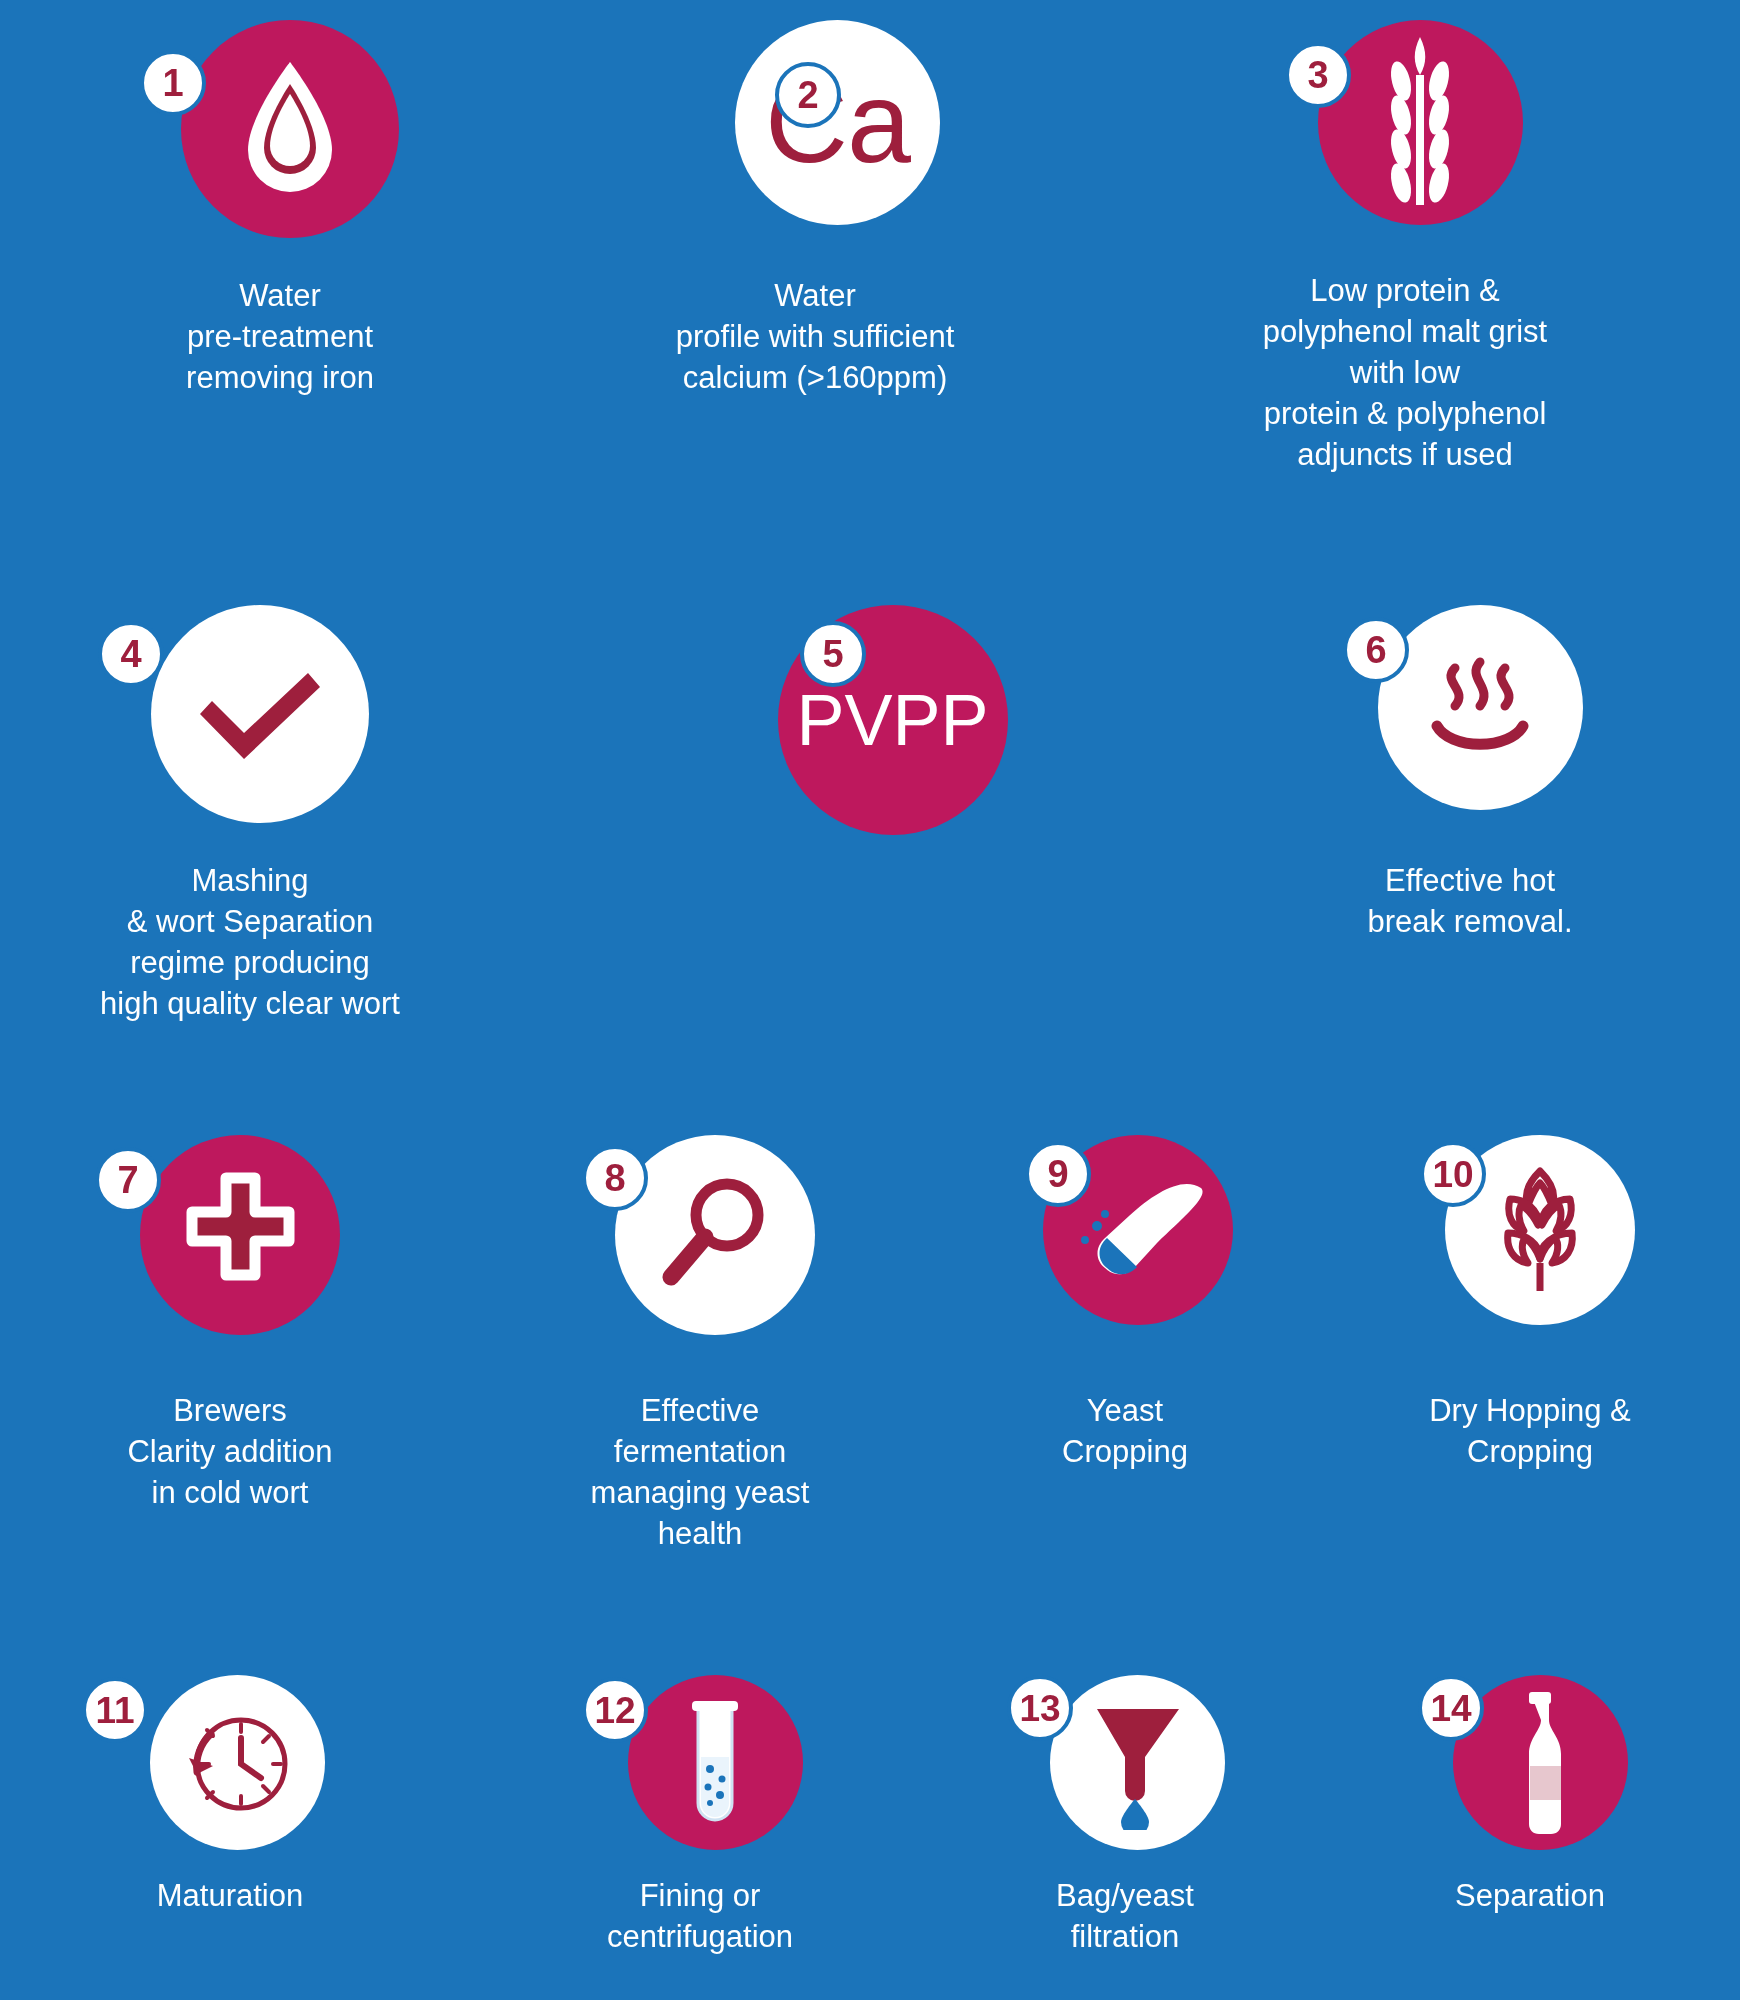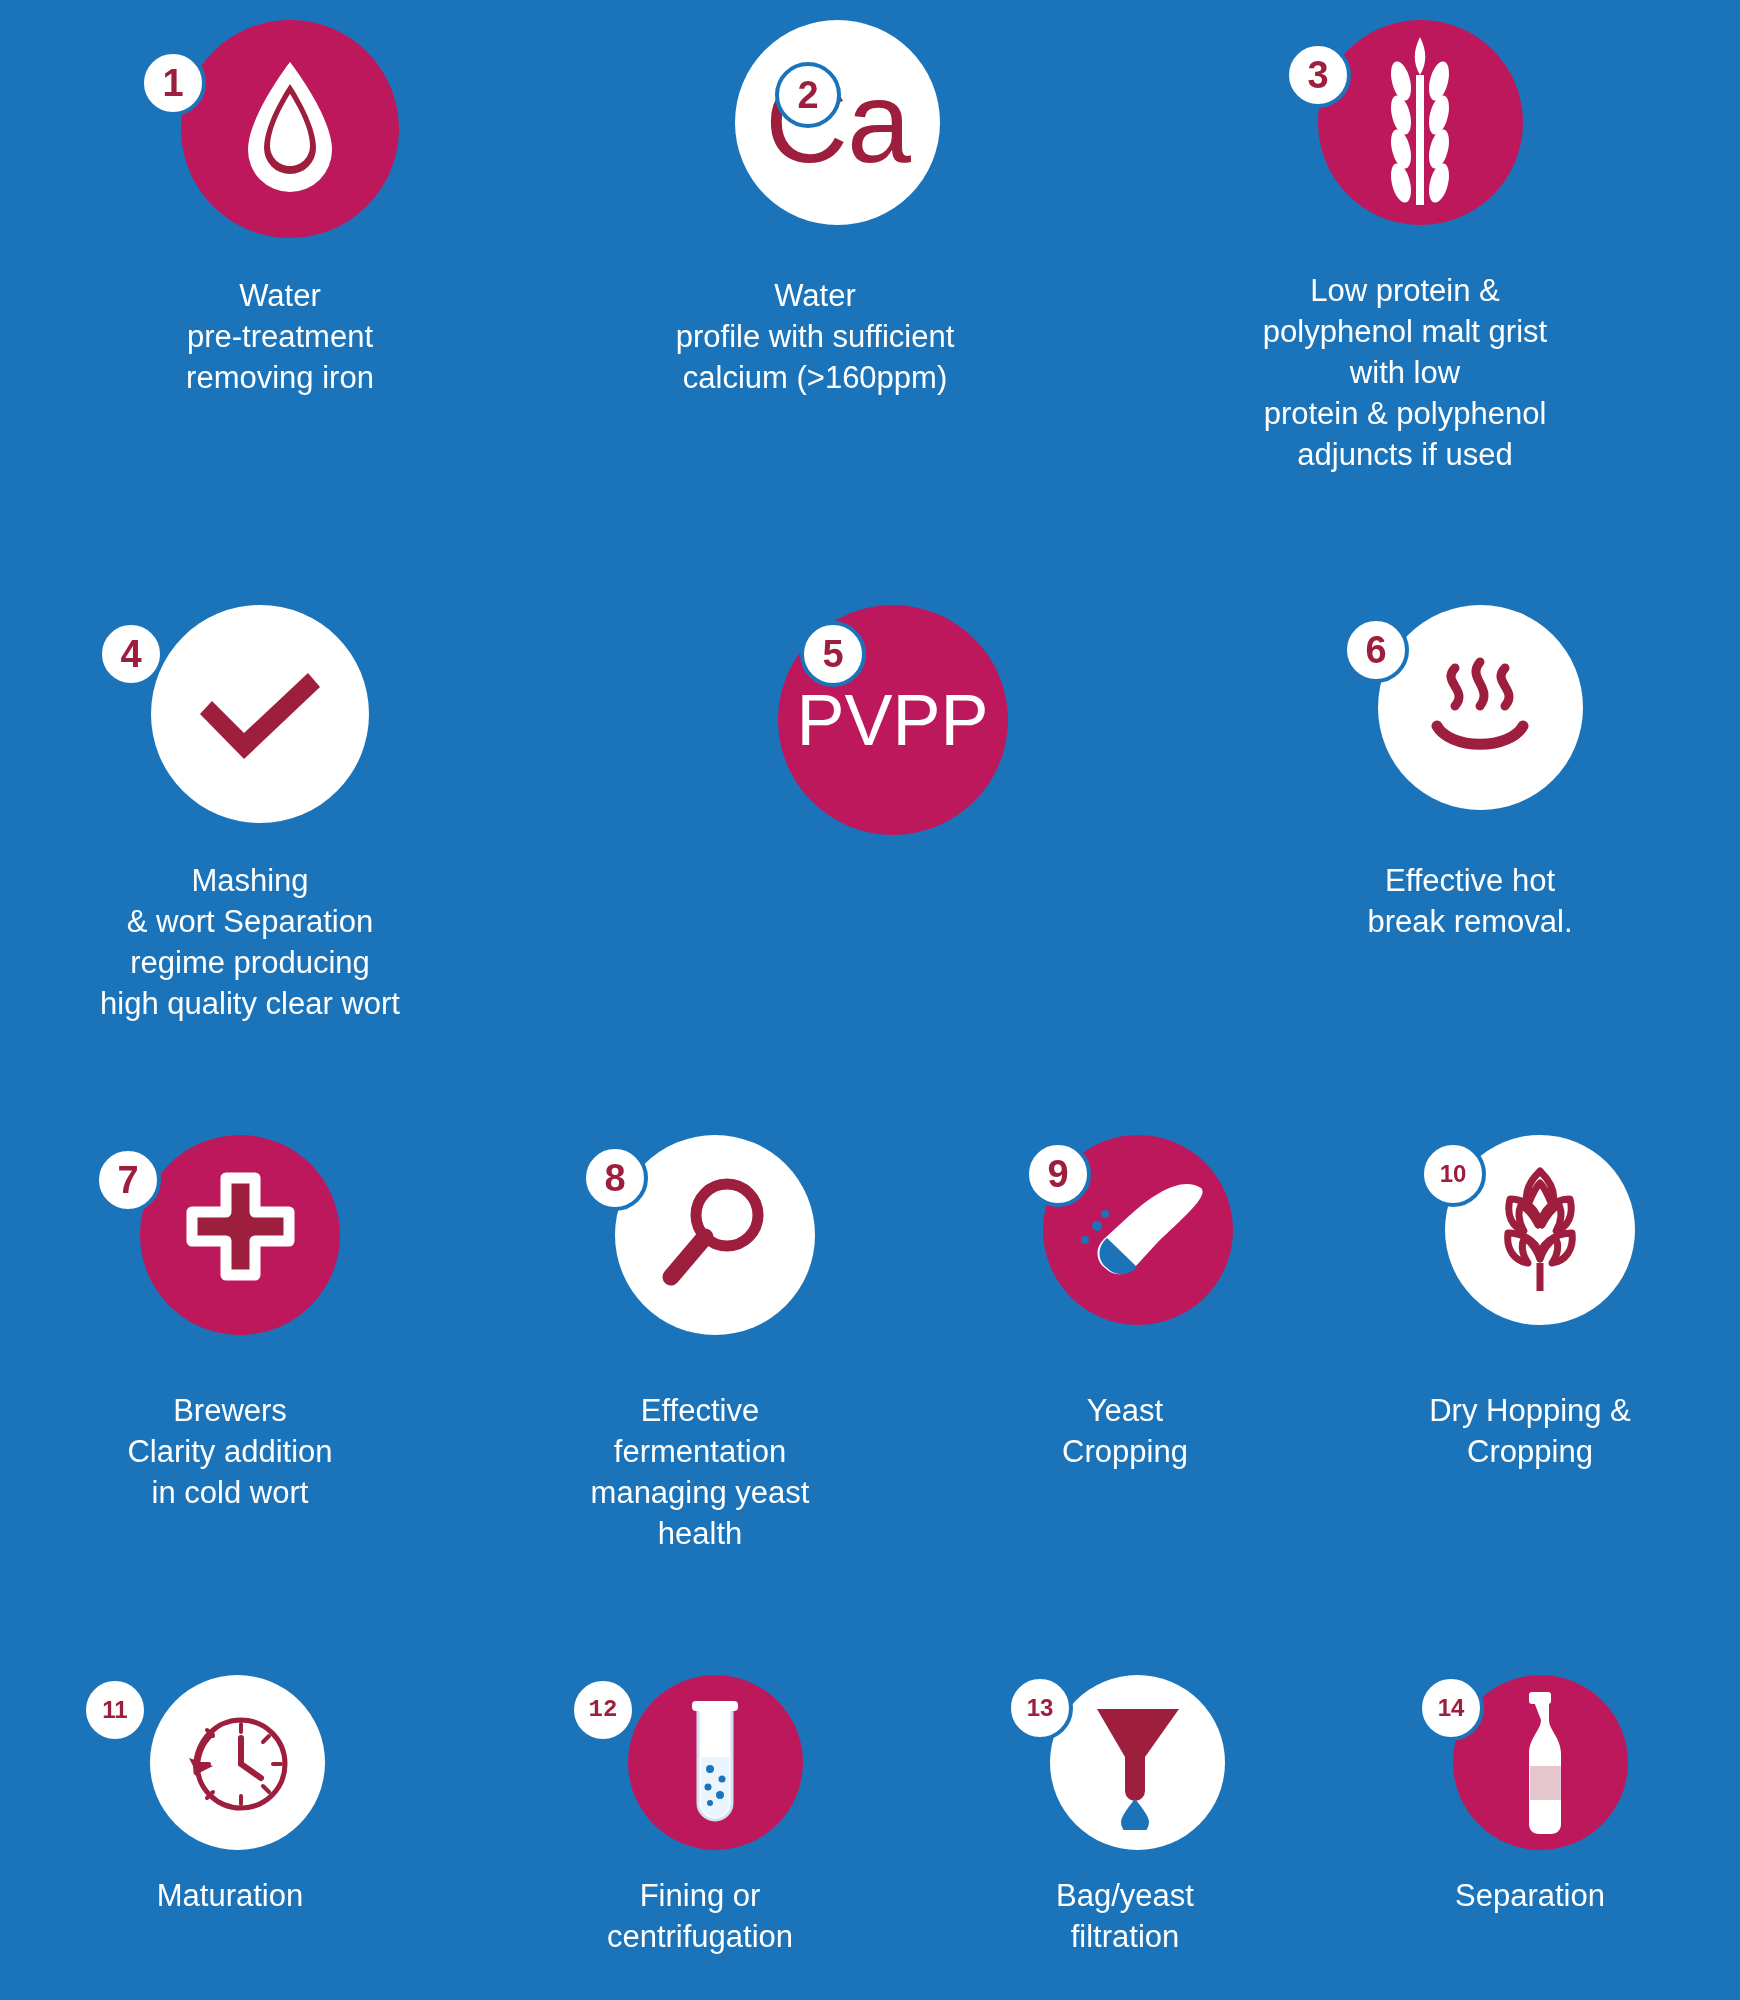--- a/index.html
+++ b/index.html
@@ -61,21 +61,21 @@
     box-sizing: border-box;
     display: flex;
     align-items: center;
     justify-content: center;
     color: #9e1f3d;
     font-weight: bold;
     font-size: 38px;
     line-height: 1;
     z-index: 5;
   }
-  .badge.small-num { font-size: 24px; }
+  .badge.small-num { font-size: 37px; }
 
   .caption {
     font-size: 31px;
     line-height: 1.32;
     color: #ffffff;
     white-space: pre-line;
     margin-top: 6px;
   }
 
   .txt-ca {
@@ -308,21 +308,21 @@
             <rect x="24" y="6" width="46" height="10" rx="4" fill="#ffffff"></rect>
             <g fill="#1b74ba">
               <circle cx="42" cy="74" r="4"></circle>
                 <circle cx="54" cy="84" r="3.5"></circle>
               <circle cx="40" cy="92" r="3.5"></circle>
                 <circle cx="52" cy="100" r="4"></circle>
               <circle cx="42" cy="108" r="3"></circle>
             </g>
           </svg>
         </div>
-        <div class="badge small-num" style="left:80px; top:2px;font-family:Liberation Mono, monospace;">12</div>
+        <div class="badge small-num" style="left:92px; top:2px;">12</div>
       </div>
       <div class="caption">Fining or
 centrifugation</div>
     </div>
 
     <div class="cell" style="left:935px; width:380px;">
       <div class="iconwrap" style="height:195px;">
         <div class="disc white" style="width:175px;height:175px; margin-left:25px;">
           <svg width="110" height="135" viewBox="0 0 110 135" aria-hidden="true">
             <path d="M14 14 h82 L62 62 v34 a10 10 0 0 1 -20 0 V62 Z" fill="#9e1f3d"></path>

